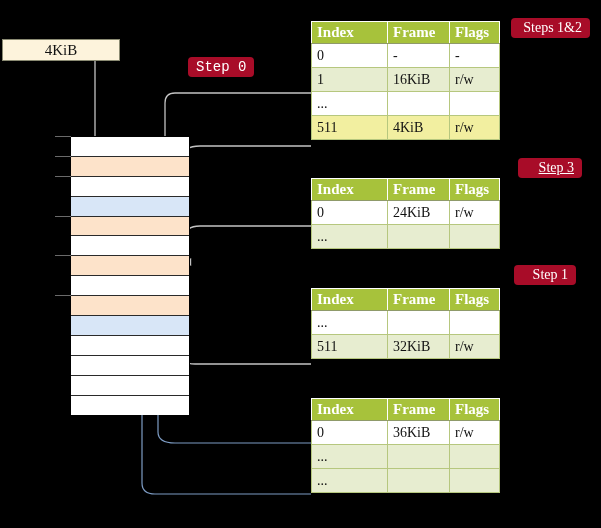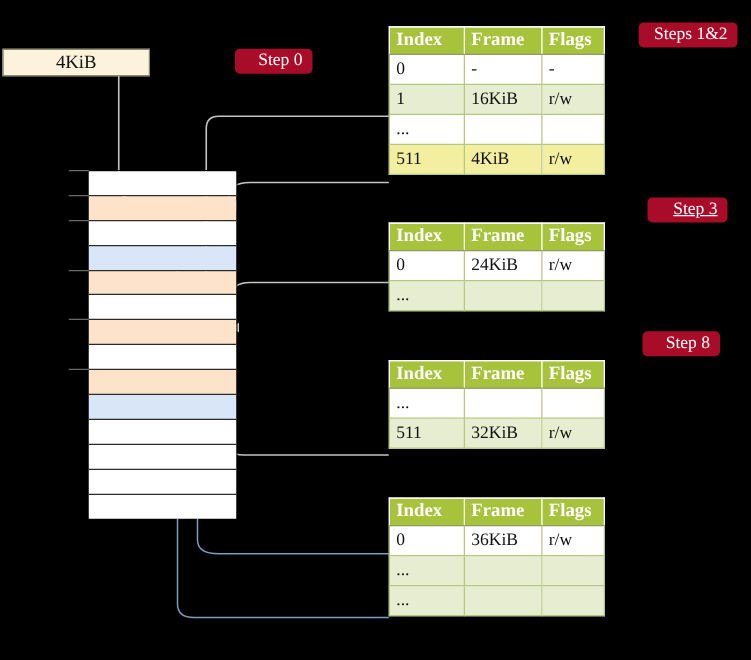--- a/index.html
+++ b/index.html
@@ -101,21 +101,21 @@
     height: 24px;
     box-sizing: border-box;
     vertical-align: middle;
     overflow: hidden;
     white-space: nowrap;
   }
   .ptable tr.odd td { background: #ffffff; }
   .ptable tr.even td { background: #e7edd0; }
   .ptable td.hl { background: #fbf8a8; }
   .ptable tr.even td.hl { background: #f2efa0; }
-  .col-index { width: 60px; }
+  .col-index { width: 76px; }
   .col-frame { width: 62px; margin-left: 27px; }
   .col-flags { width: 50px; margin-top: 36px; }
 </style>
 </head>
 <body>
 
 <div id="stage">
 
   <svg id="wires" viewBox="0 0 601 528">
     <defs>
@@ -155,24 +155,24 @@
       <div class="mem-row" style="background: rgb(255, 255, 255); height: 19.9px;"></div>
       <div class="mem-row" style="background: rgb(253, 227, 202); height: 19.9px;"></div>
       <div class="mem-row" style="background: rgb(216, 230, 247); height: 19.9px;"></div>
       <div class="mem-row" style="background: rgb(255, 255, 255); height: 19.9px;"></div>
       <div class="mem-row" style="background: rgb(255, 255, 255); height: 19.9px;"></div>
       <div class="mem-row" style="background: rgb(255, 255, 255); height: 19.9px;"></div>
       <div class="mem-row" style="background: rgb(255, 255, 255); height: 19.9px;"></div>
     </div>
 
   <div id="badge-layer">
-      <div class="step-badge" style="left: 188px; top: 39px; min-width: 62px;">Step 0</div>
+      <div class="step-badge" style="left: 188px; top: 57px; min-width: 62px; font-family: Liberation Mono, monospace;">Step 0</div>
       <div class="step-badge" style="left: 511px; top: 18px; min-width: 79px;">Steps 1&amp;2</div>
       <div class="step-badge" style="left: 518px; top: 158px; min-width: 64px; text-decoration: underline;">Step 3</div>
-      <div class="step-badge" style="left: 514px; top: 265px; min-width: 62px;">Step 8</div>
+      <div class="step-badge" style="left: 514px; top: 265px; min-width: 62px;">Step 1</div>
     </div>
 
   <div id="table-layer">
       <table class="ptable" style="left: 311px; top: 21px; width: 170px;">
         <thead>
           <tr>
             <th class="col-index">Index</th>
             <th class="col-frame">Frame</th>
             <th class="col-flags">Flags</th>
           </tr>

